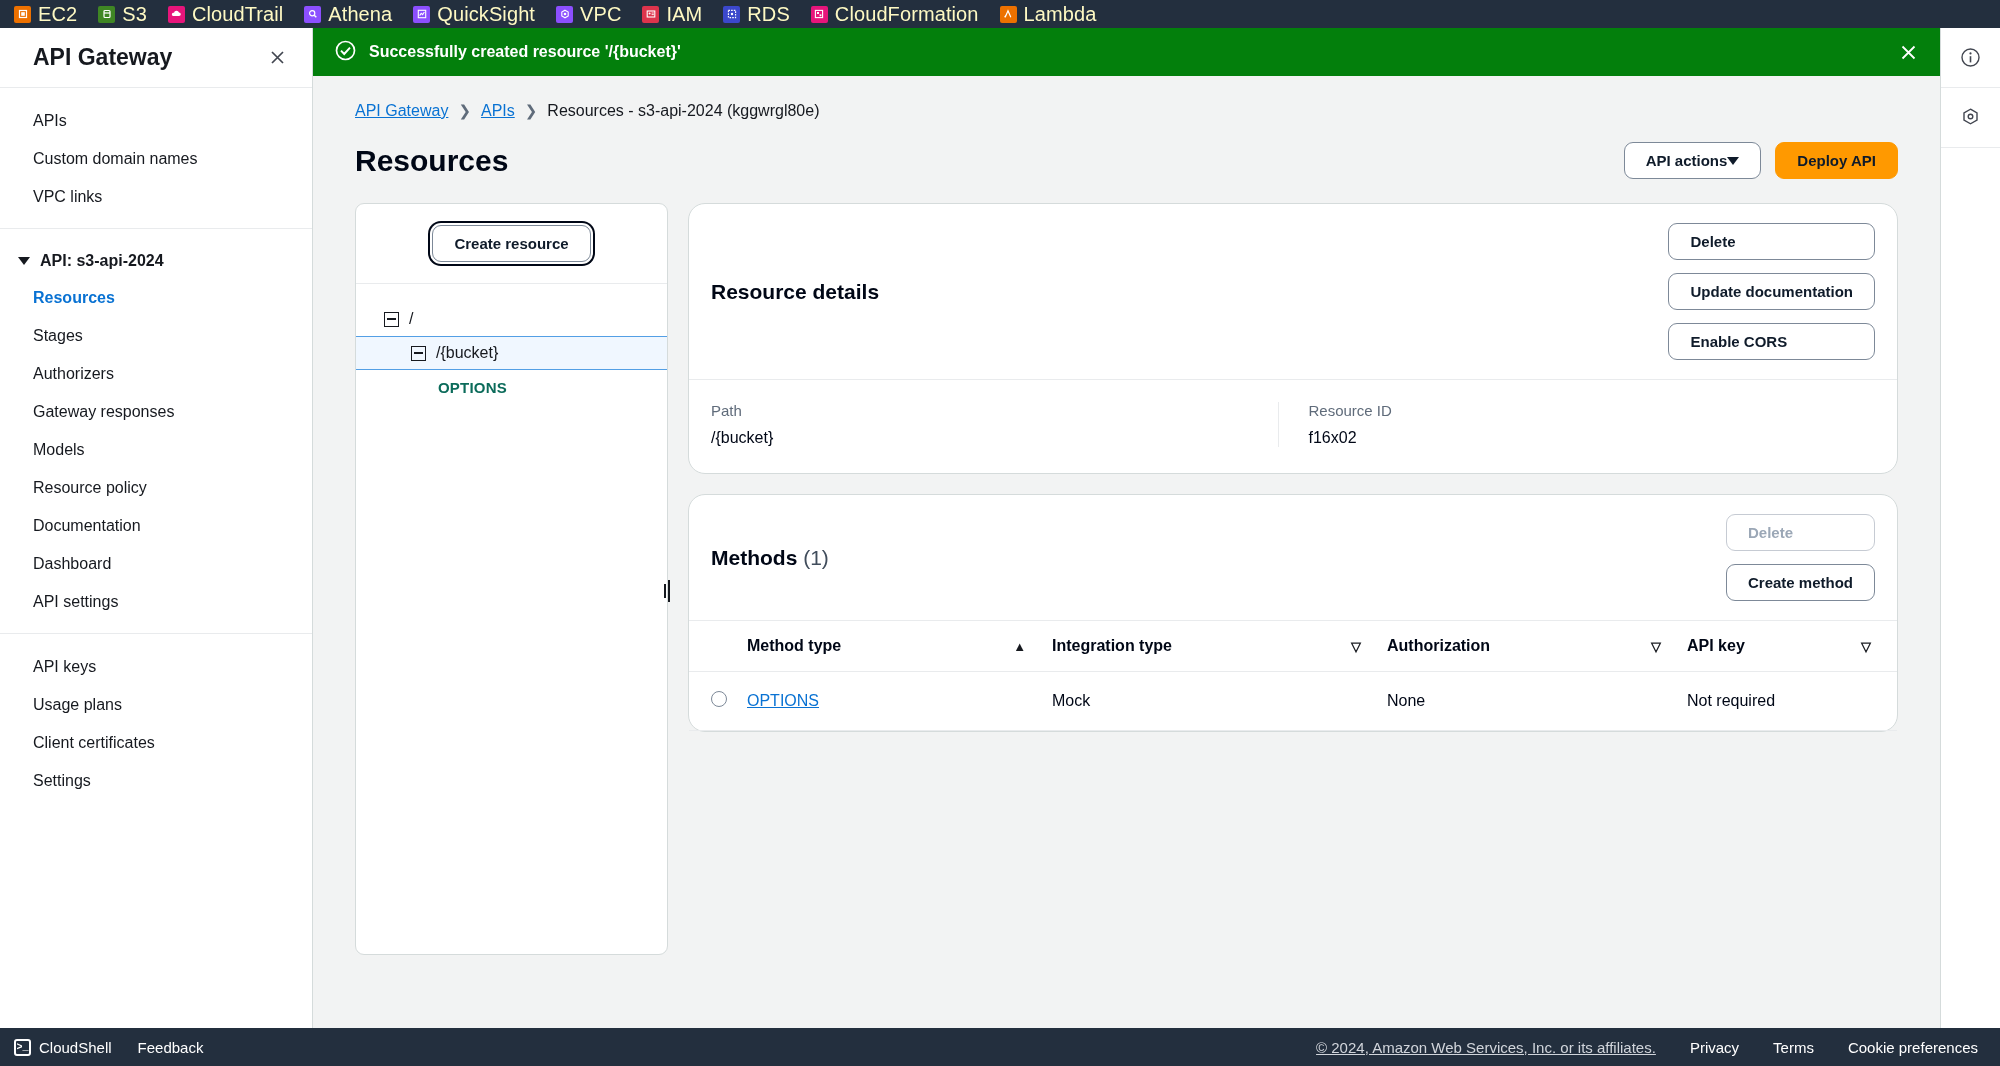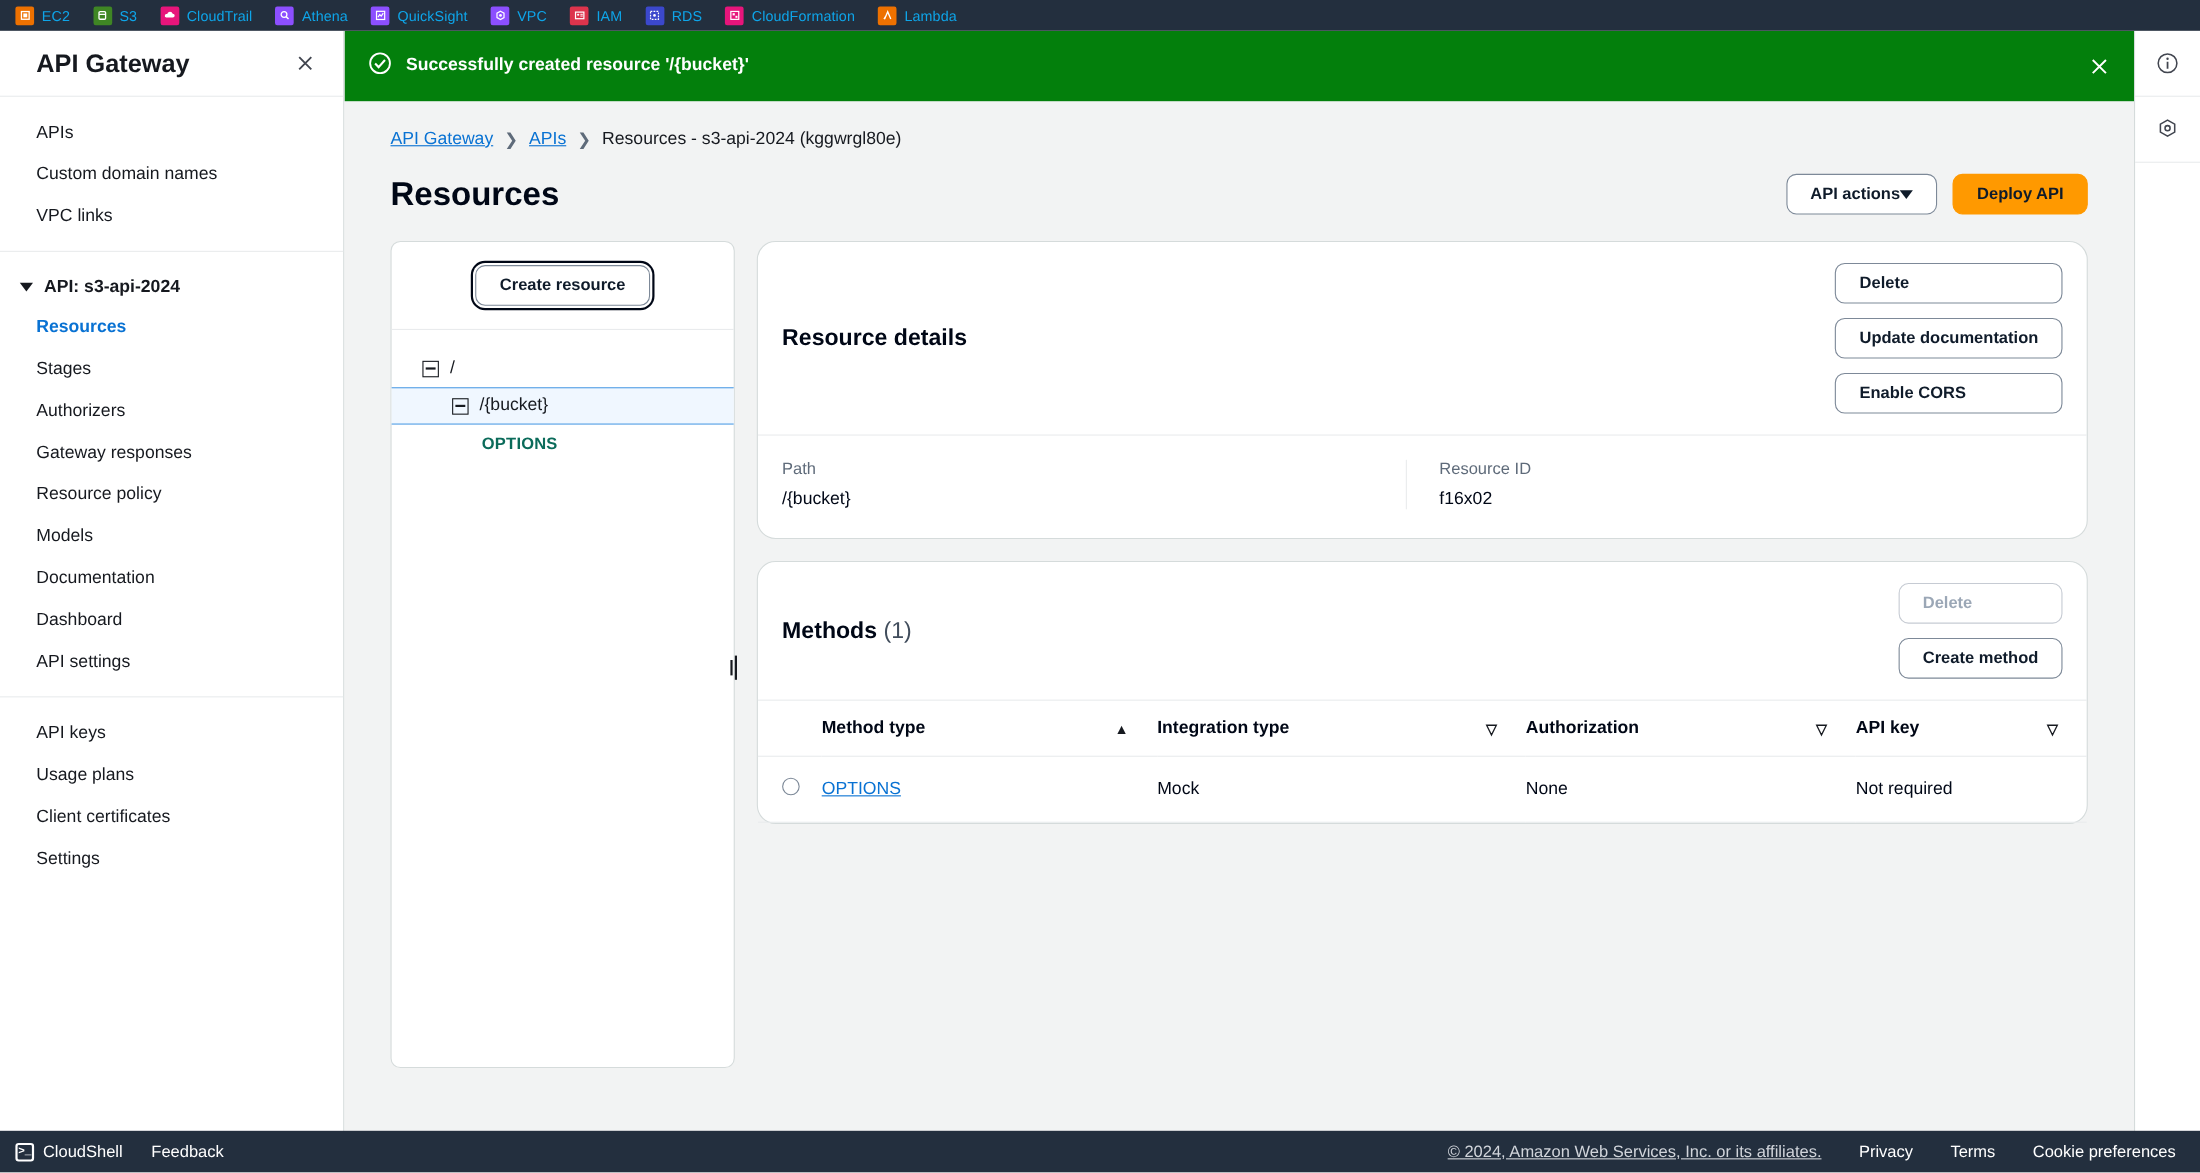--- a/index.html
+++ b/index.html
@@ -23,21 +23,21 @@
     display: flex; align-items: center; gap: 7px;
     padding: 0 11px 0 0; margin-right: 10px;
     height: 28px; cursor: pointer;
   }
   .svc .ic {
     width: 17px; height: 17px; border-radius: 2px;
     display: flex; align-items: center; justify-content: center;
     flex: 0 0 auto;
   }
   .svc .ic svg { display:block; }
-  .svc .lbl { color: #0ea5e9; font-size: 13px; white-space: nowrap; letter-spacing: .1px; }
+  .svc .lbl { color: #fef9c3; font-size: 20px; white-space: nowrap; letter-spacing: .1px; }
 
   
   .leftnav {
     position: absolute; top: 28px; left: 0; width: 313px; height: 1010px;
     background: #ffffff; border-right: 1px solid #d5dbdb;
     z-index: 20;
   }
   .leftnav-head {
     height: 60px; display: flex; align-items: center;
     justify-content: space-between; padding: 0 22px 0 33px;
@@ -64,21 +64,21 @@
   }
   .caret { width: 0; height: 0; border-left: 6px solid transparent;
            border-right: 6px solid transparent; border-top: 8px solid #16191f; }
 
   
   .main {
     position: absolute; top: 28px; left: 313px; right: 60px; height: 1010px;
     background: #f2f3f3; overflow: hidden;
   }
   .flash {
-    height: 64px; background: #037f0c; display: flex; align-items: center;
+    height: 48px; background: #037f0c; display: flex; align-items: center;
     padding: 0 22px 0 22px; color: #fff;
   }
   .flash .fmsg { display:flex; align-items:center; gap:13px; font-size:16px; font-weight:700; }
   .flash .fclose { margin-left: auto; cursor: pointer; display:flex; }
 
   .content { padding: 26px 42px 0 42px; }
   .crumbs { display: flex; align-items: center; gap: 10px; font-size: 16px; color: #16191f; }
   .crumbs a { color: #0972d3; text-decoration: underline; cursor: pointer; }
   .crumbs .sep { color: #5f6b7a; font-size: 15px; }
   .crumbs .cur { color: #16191f; }
@@ -310,22 +310,22 @@
 
   <div class="navgroup divtop">
     <div class="navsection">
       <span class="caret"></span>
       <span>API: s3-api-2024</span>
     </div>
     <a class="navitem sub active">Resources</a>
     <a class="navitem sub">Stages</a>
     <a class="navitem sub">Authorizers</a>
     <a class="navitem sub">Gateway responses</a>
+    <a class="navitem sub">Models</a>
     <a class="navitem sub">Resource policy</a>
-    <a class="navitem sub">Models</a>
     <a class="navitem sub">Documentation</a>
     <a class="navitem sub">Dashboard</a>
     <a class="navitem sub">API settings</a>
   </div>
 
   <div class="navgroup divtop">
     <a class="navitem">API keys</a>
     <a class="navitem">Usage plans</a>
     <a class="navitem">Client certificates</a>
     <a class="navitem">Settings</a>

